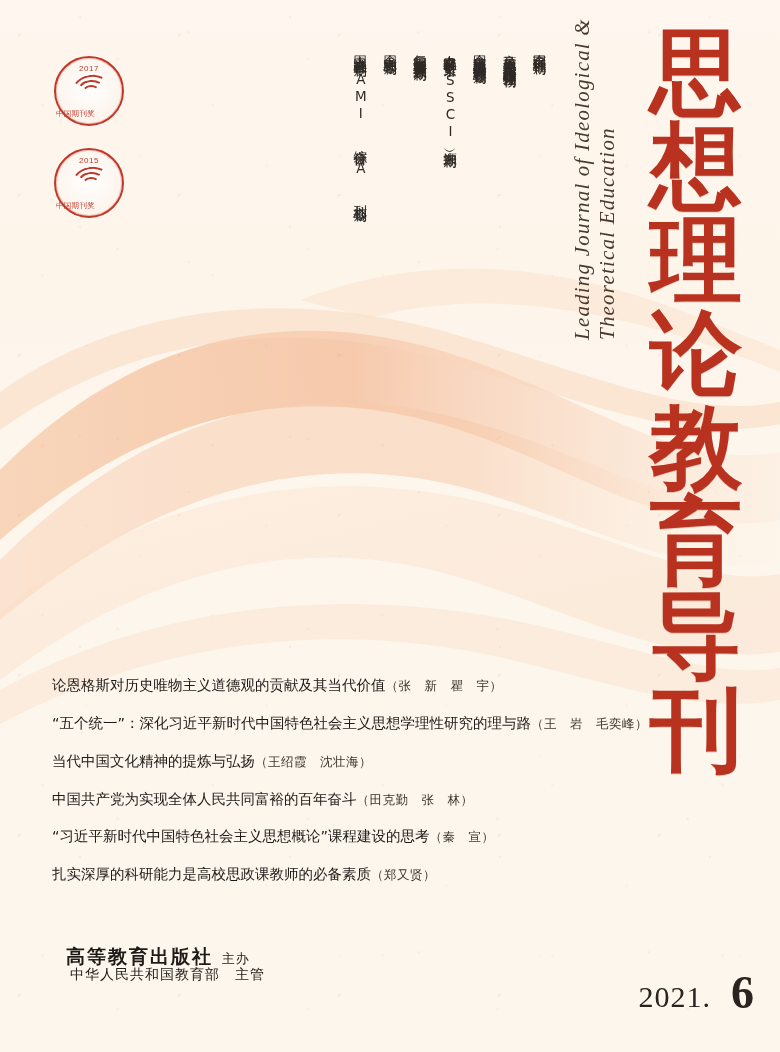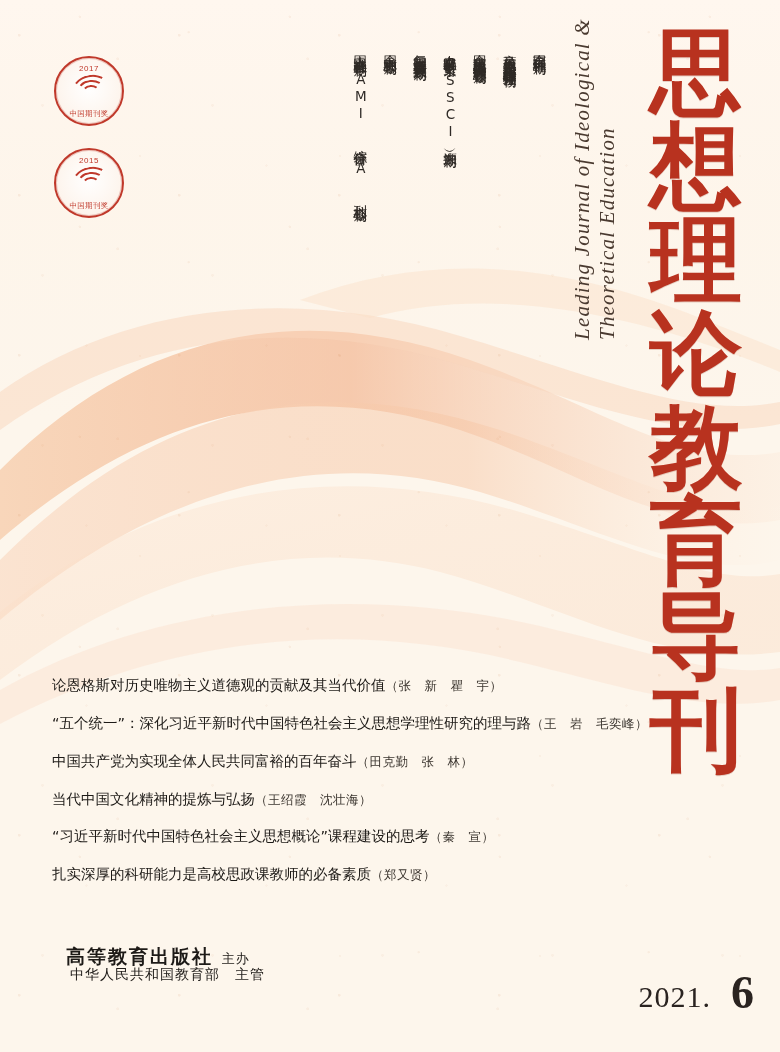--- a/index.html
+++ b/index.html
@@ -100,21 +100,21 @@
     position:absolute;border:2.2px solid #c0392b;border-radius:50%;
   }
   .seal .w1{width:34px;height:26px;left:3px;top:2px;border-color:#c0392b transparent transparent transparent;transform:rotate(-12deg);}
   .seal .w2{width:24px;height:18px;left:8px;top:7px;border-color:#c0392b transparent transparent transparent;transform:rotate(-8deg);}
   .seal .w3{width:14px;height:11px;left:13px;top:12px;border-color:#c0392b transparent transparent transparent;transform:rotate(-4deg);}
   .seal .year{
     position:absolute;left:0;right:0;top:6px;text-align:center;
     font-size:8px;color:#c0392b;font-family:"Liberation Sans",sans-serif;letter-spacing:.5px;
   }
   .seal .bottom-txt{
-    position:absolute;left:0;right:0;bottom:5px;text-align:center;
+    position:absolute;left:0;right:0;bottom:5px;text-align:left;
     font-size:7.5px;color:#c0392b;font-family:"DejaVu Sans",sans-serif;letter-spacing:.3px;
   }
 
   
   .contents{
     position:absolute;
     left:52px;top:676px;
     width:600px;
   }
   .toc-item{
@@ -239,24 +239,24 @@
   </div>
 
   <div class="contents">
     <div class="toc-item">
       <span>论恩格斯对历史唯物主义道德观的贡献及其当代价值</span><span class="authors">（张　新　瞿　宇）</span>
     </div>
     <div class="toc-item">
       <span>“五个统一”：深化习近平新时代中国特色社会主义思想学理性研究的理与路</span><span class="authors">（王　岩　毛奕峰）</span>
     </div>
     <div class="toc-item">
+      <span>当代中国文化精神的提炼与弘扬</span><span class="authors">（王绍霞　沈壮海）</span>
+    </div>
+    <div class="toc-item">
       <span>中国共产党为实现全体人民共同富裕的百年奋斗</span><span class="authors">（田克勤　张　林）</span>
-    </div>
-    <div class="toc-item">
-      <span>当代中国文化精神的提炼与弘扬</span><span class="authors">（王绍霞　沈壮海）</span>
     </div>
     <div class="toc-item">
       <span>“习近平新时代中国特色社会主义思想概论”课程建设的思考</span><span class="authors">（秦　宣）</span>
     </div>
     <div class="toc-item">
       <span>扎实深厚的科研能力是高校思政课教师的必备素质</span><span class="authors">（郑又贤）</span>
     </div>
   </div>
 
   <div class="pub-line">中华人民共和国教育部　主管</div>

